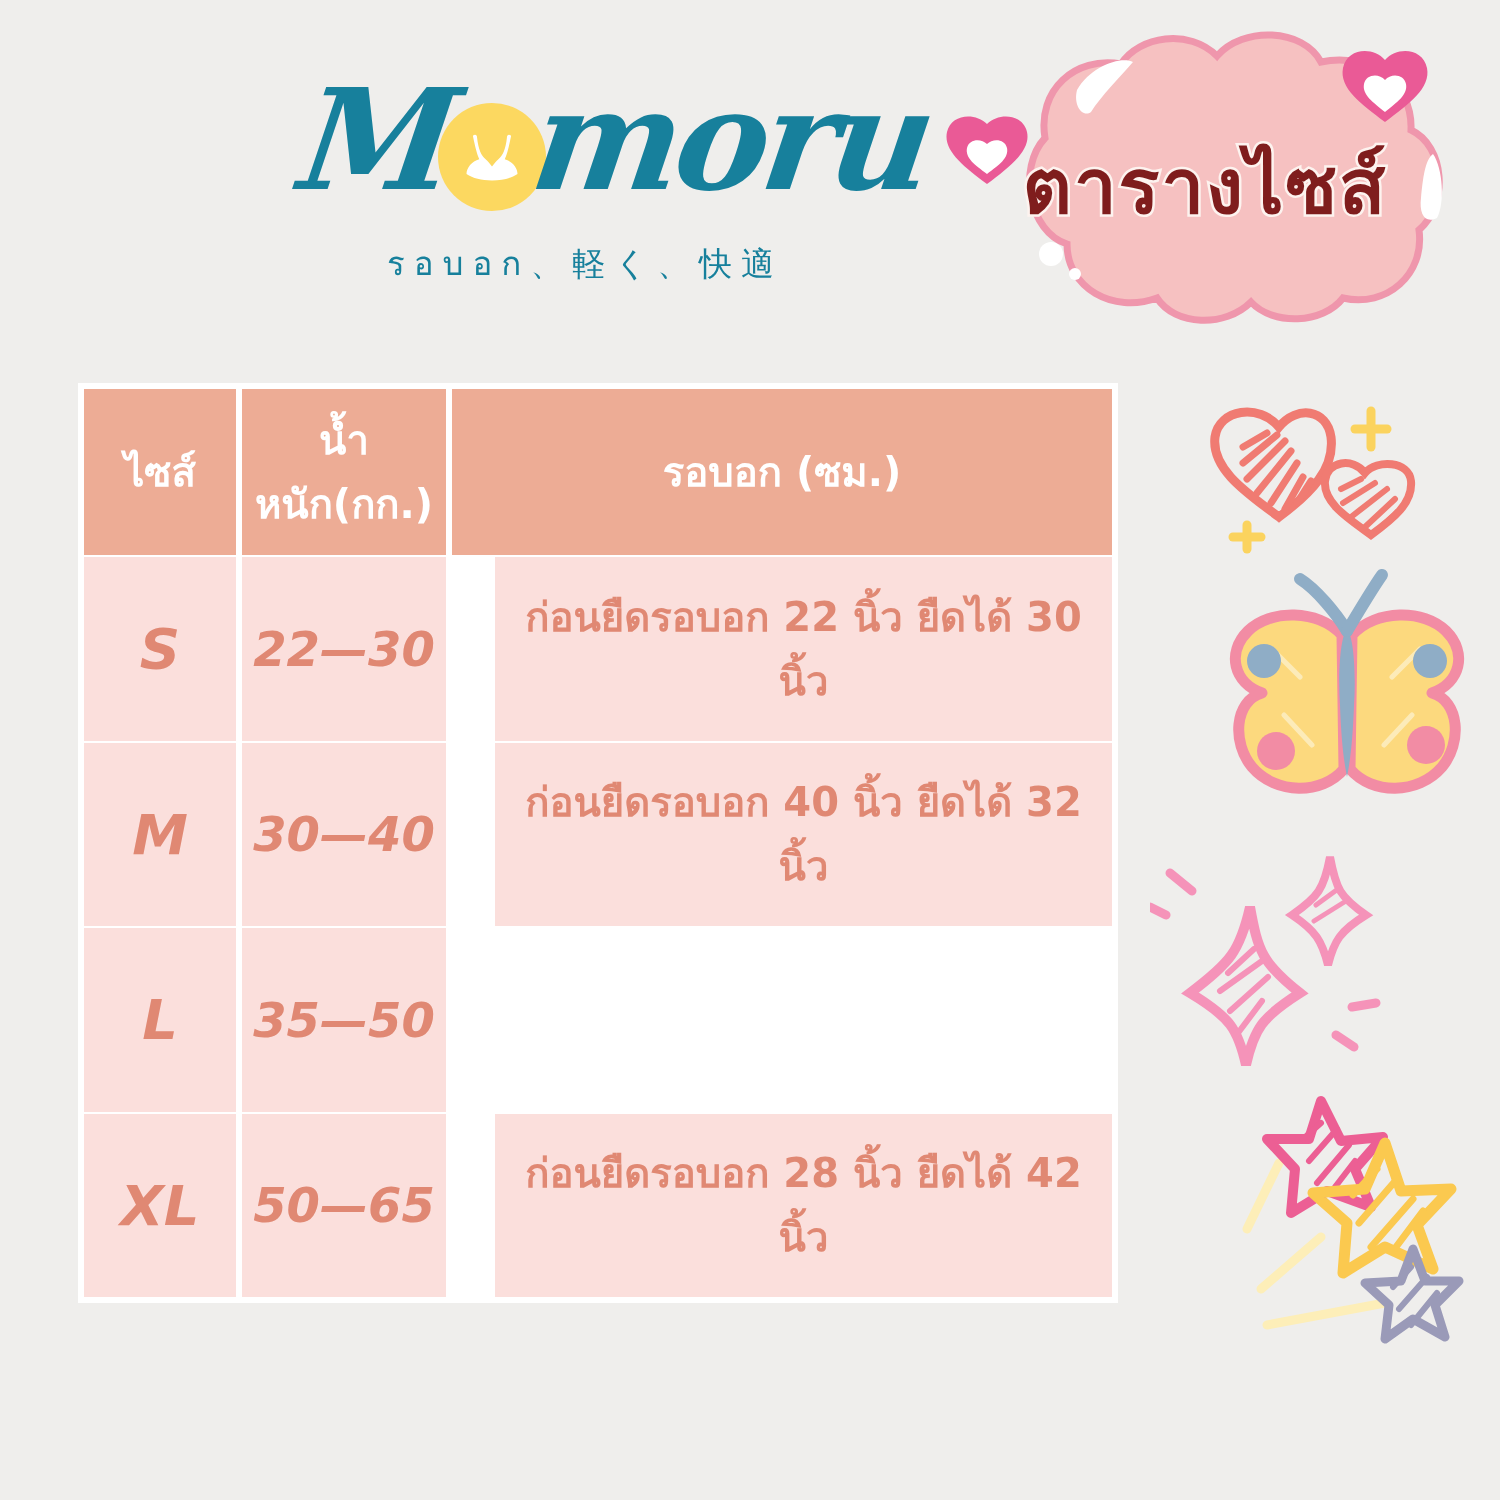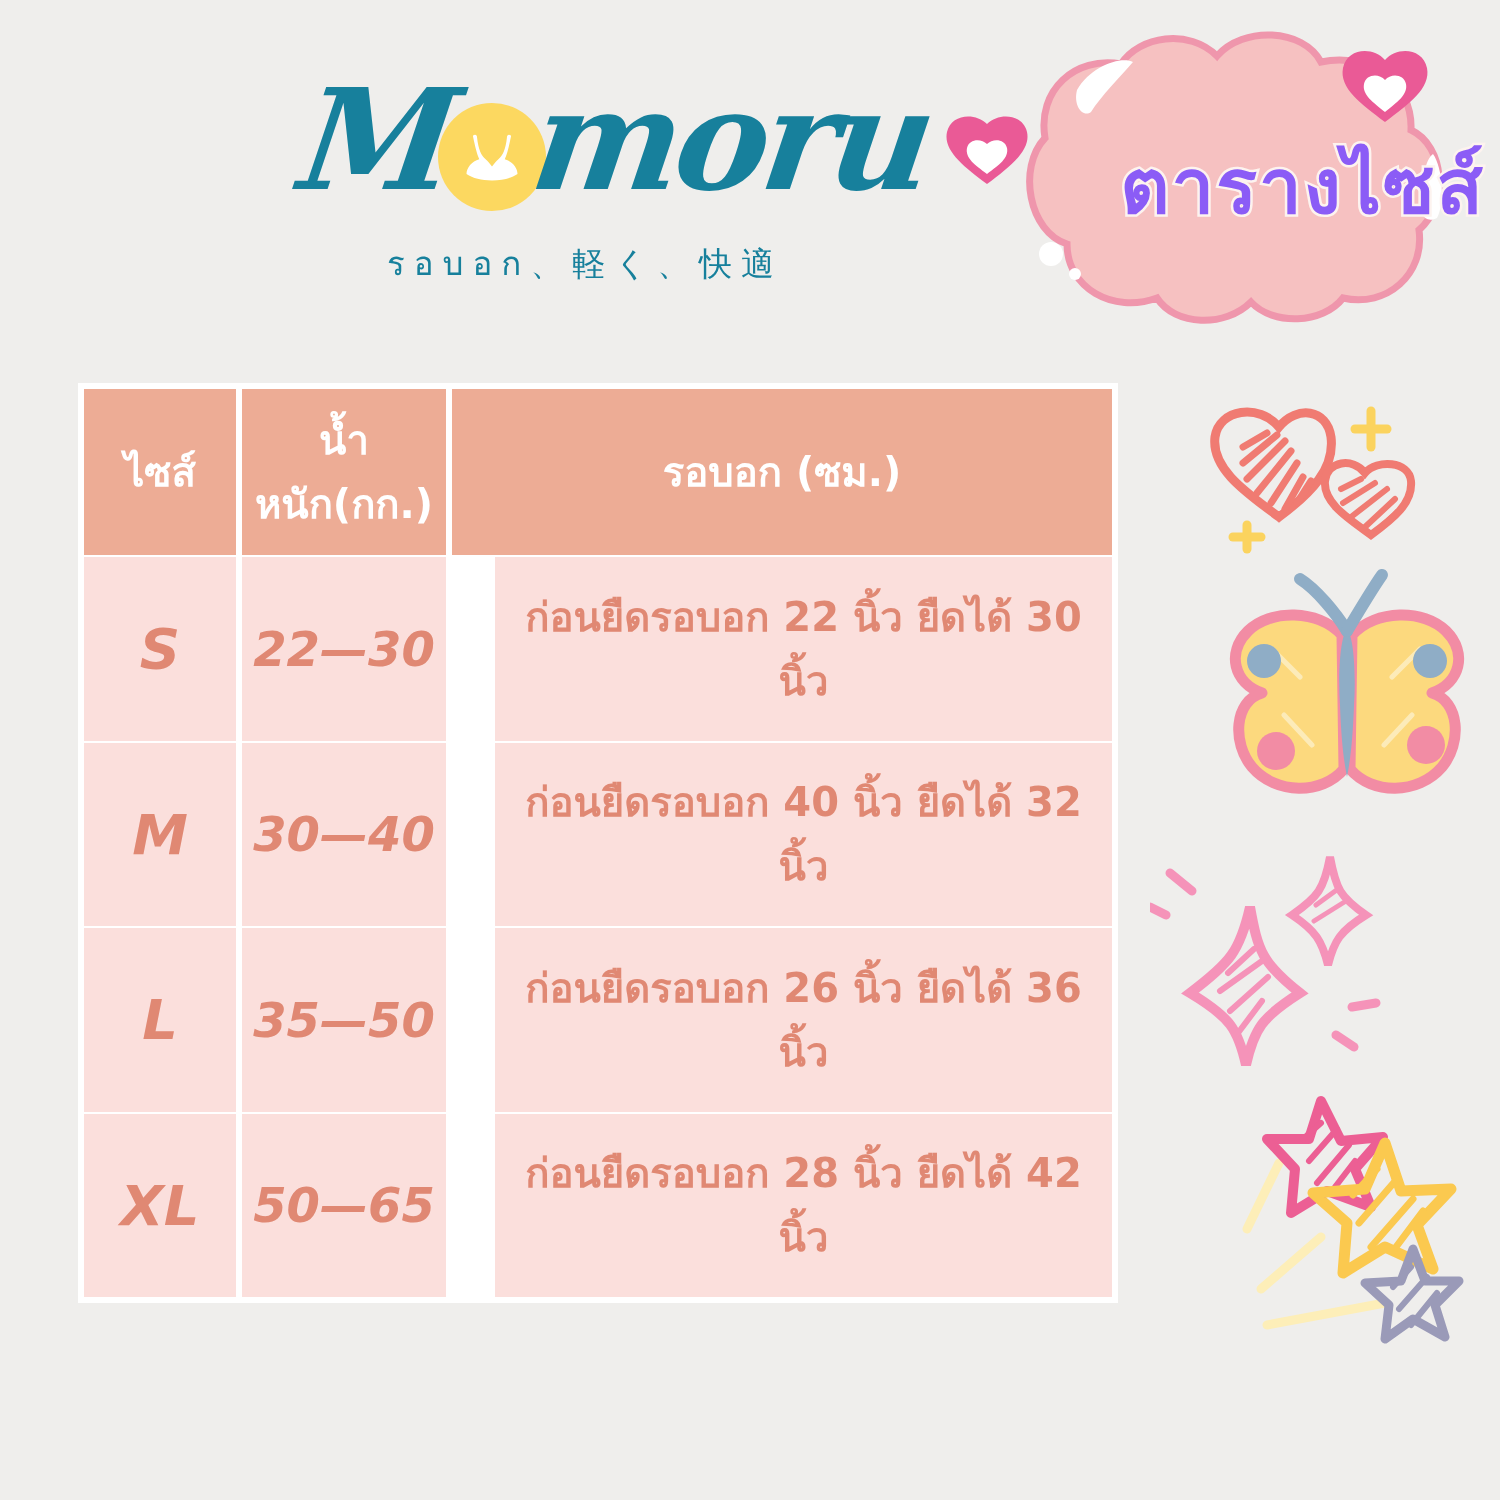--- a/index.html
+++ b/index.html
@@ -48,24 +48,24 @@
     font-family: "DejaVu Sans", sans-serif;
   }
 
   
   #cloud-badge {
     position: absolute; left: 925px; top: 18px; width: 560px; height: 320px;
   }
   #cloud-badge svg { position: absolute; inset: 0; width: 560px; height: 320px; }
   #cloud-title {
     position: absolute; left: 0; top: 108px; width: 560px;
-    text-align: right;
+    text-align: center;
     font-size: 76px;
     font-weight: 700;
-    color: #8b5cf6;
+    color: #7f1d1d;
     font-family: "DejaVu Sans", sans-serif;
     letter-spacing: 2px;
     -webkit-text-stroke: 5px #fdf3ef;
     paint-order: stroke fill;
     white-space: nowrap;
   }
 
   
   #size-table {
     position: absolute; left: 78px; top: 383px;
@@ -177,21 +177,20 @@
 
     <div class="trow body-row">
       <div class="cell col-size">M</div>
       <div class="cell col-weight">30—40</div>
       <div class="cell col-bust">ก่อนยืดรอบอก 40 นิ้ว ยืดได้ 32 นิ้ว</div>
     </div>
 
     <div class="trow body-row">
       <div class="cell col-size">L</div>
       <div class="cell col-weight">35—50</div>
-      <div class="cell col-bust">ก่อนยืดรอบอก 26 นิ้ว ยืดได้ 36 นิ้ว</div>
     </div>
 
     <div class="trow body-row">
       <div class="cell col-size">XL</div>
       <div class="cell col-weight">50—65</div>
       <div class="cell col-bust">ก่อนยืดรอบอก 28 นิ้ว ยืดได้ 42 นิ้ว</div>
     </div>
 
   </div>
 

